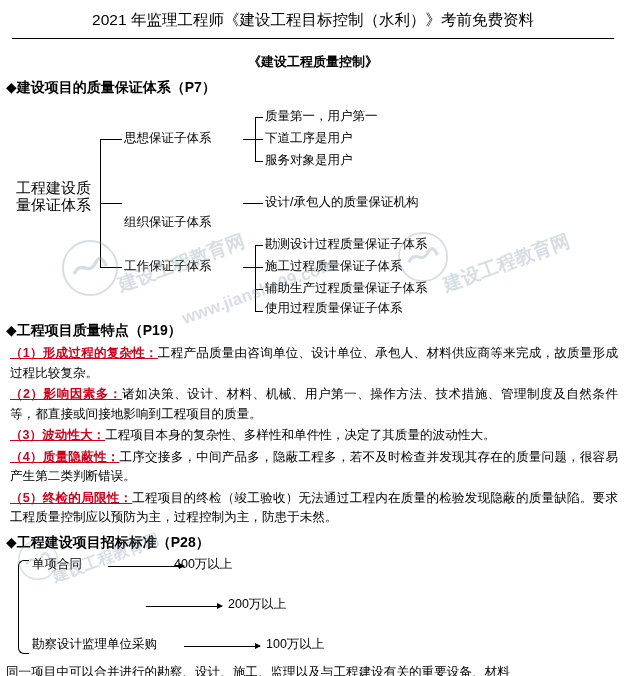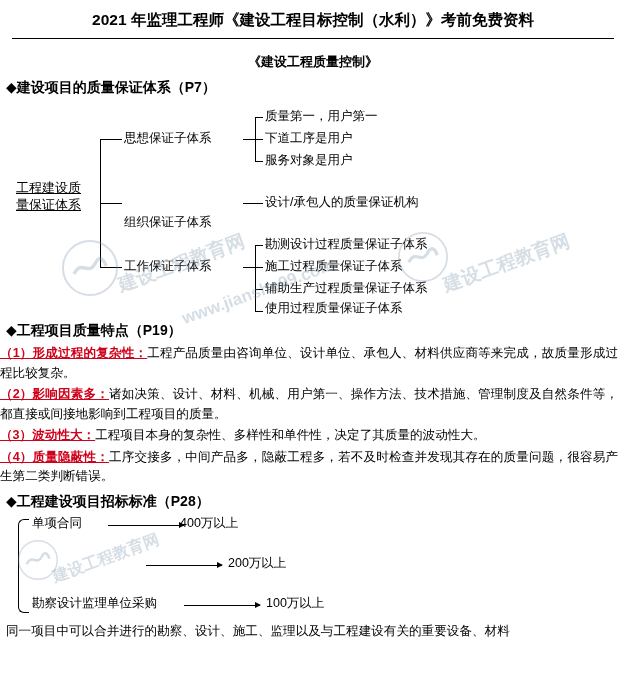--- a/index.html
+++ b/index.html
@@ -20,21 +20,21 @@
     width: 626px;
     height: 676px;
     padding: 0;
     box-sizing: border-box;
   }
 
   
   .doc-title {
     text-align: center;
     font-size: 15.5px;
-    font-weight: bold;
+    font-weight: normal;
     letter-spacing: 0px;
     padding-top: 10px;
     padding-bottom: 4px;
   }
   .title-rule {
     border: none;
     border-top: 1px solid #000;
     margin: 3px 12px 0 12px;
   }
   .sub-title {
@@ -71,32 +71,31 @@
   .tree .hline {
     position: absolute;
     border-top: 1px solid #000;
   }
   .tree .rootlabel {
     position: absolute;
     left: 16px;
     top: 78px;
     width: 76px;
     line-height: 17px;
-    font-size: 13px;
-    text-decoration: underline;
+    font-size: 15px;
   }
   .lvl2 {
     font-size: 12.5px;
   }
 
   
   .para {
     font-size: 12.6px;
     line-height: 19.5px;
-    margin: 2px 8px 2px 0;
+    margin: 2px 8px 2px 10px;
     text-align: justify;
   }
   .redlead {
     color: #d0021b;
     font-weight: bold;
     text-decoration: underline;
   }
 
   
   .bid {
@@ -218,29 +217,32 @@
   </div>
   <div class="para">
     <span class="redlead">（2）影响因素多：</span><span>诸如决策、设计、材料、机械、用户第一、操作方法、技术措施、管理制度及自然条件等，都直接或间接地影响到工程项目的质量。</span>
   </div>
   <div class="para">
     <span class="redlead">（3）波动性大：</span><span>工程项目本身的复杂性、多样性和单件性，决定了其质量的波动性大。</span>
   </div>
   <div class="para">
     <span class="redlead">（4）质量隐蔽性：</span><span>工序交接多，中间产品多，隐蔽工程多，若不及时检查并发现其存在的质量问题，很容易产生第二类判断错误。</span>
   </div>
+  <div class="para">
+    <span class="redlead">（5）终检的局限性：</span><span>工程项目的终检（竣工验收）无法通过工程内在质量的检验发现隐蔽的质量缺陷。要求工程质量控制应以预防为主，过程控制为主，防患于未然。</span>
+  </div>
 
   <div class="section-head">◆工程建设项目招标标准（P28）</div>
 
   <div class="bid">
     <div class="brace"></div>
 
     <div class="item" style="left:32px; top:0px;">单项合同</div>
     <div class="arrow" style="left:108px; top:10px; width:76px;"></div>
-    <div class="item" style="left:180px; top:0px;">400万以上</div>
+    <div class="item" style="left:174px; top:0px;">400万以上</div>
 
     <div class="arrow" style="left:146px; top:50px; width:76px;"></div>
     <div class="item" style="left:228px; top:40px;">200万以上</div>
 
     <div class="item" style="left:32px; top:80px;">勘察设计监理单位采购</div>
     <div class="arrow" style="left:184px; top:90px; width:76px;"></div>
     <div class="item" style="left:266px; top:80px;">100万以上</div>
   </div>
 
   <div class="closing">同一项目中可以合并进行的勘察、设计、施工、监理以及与工程建设有关的重要设备、材料</div>

